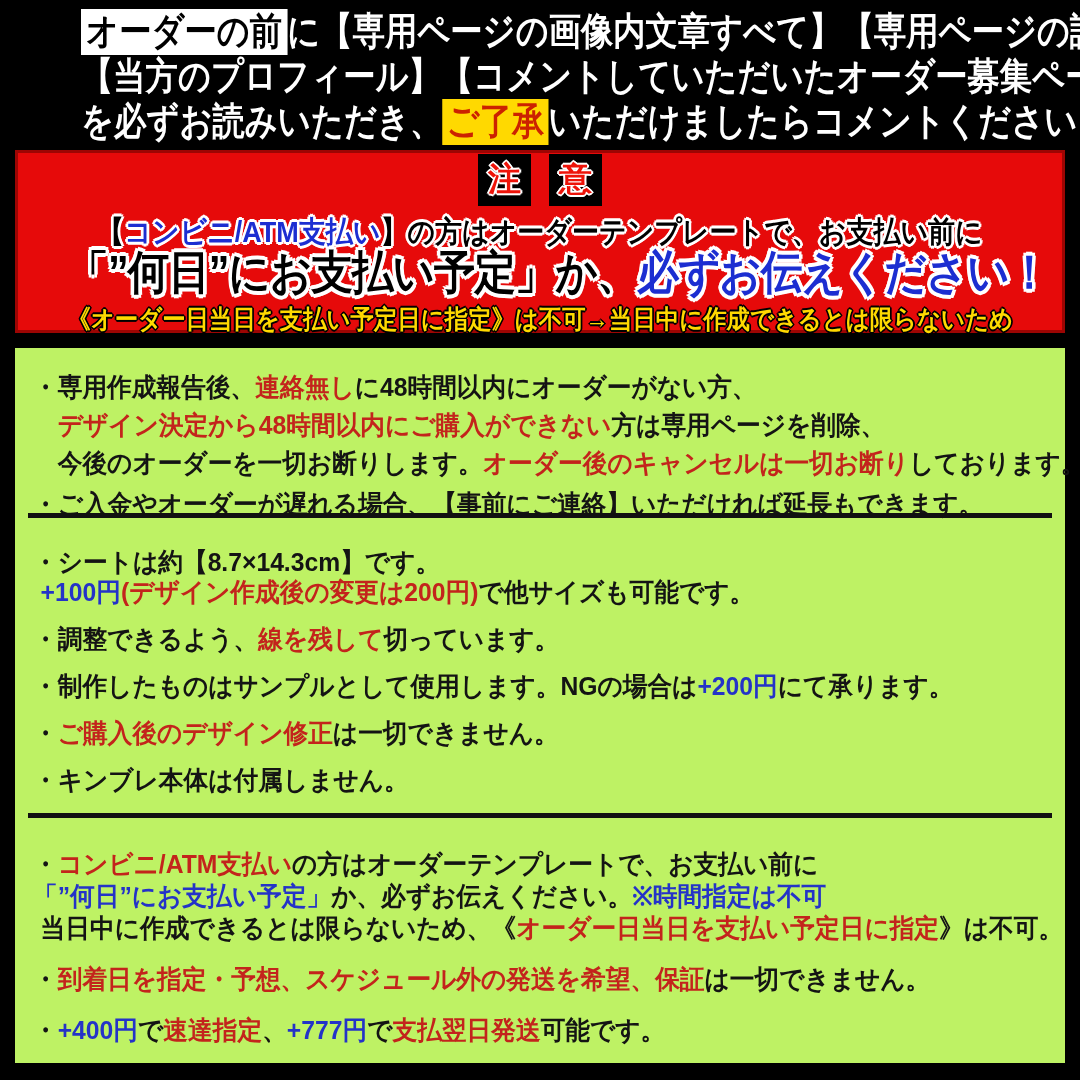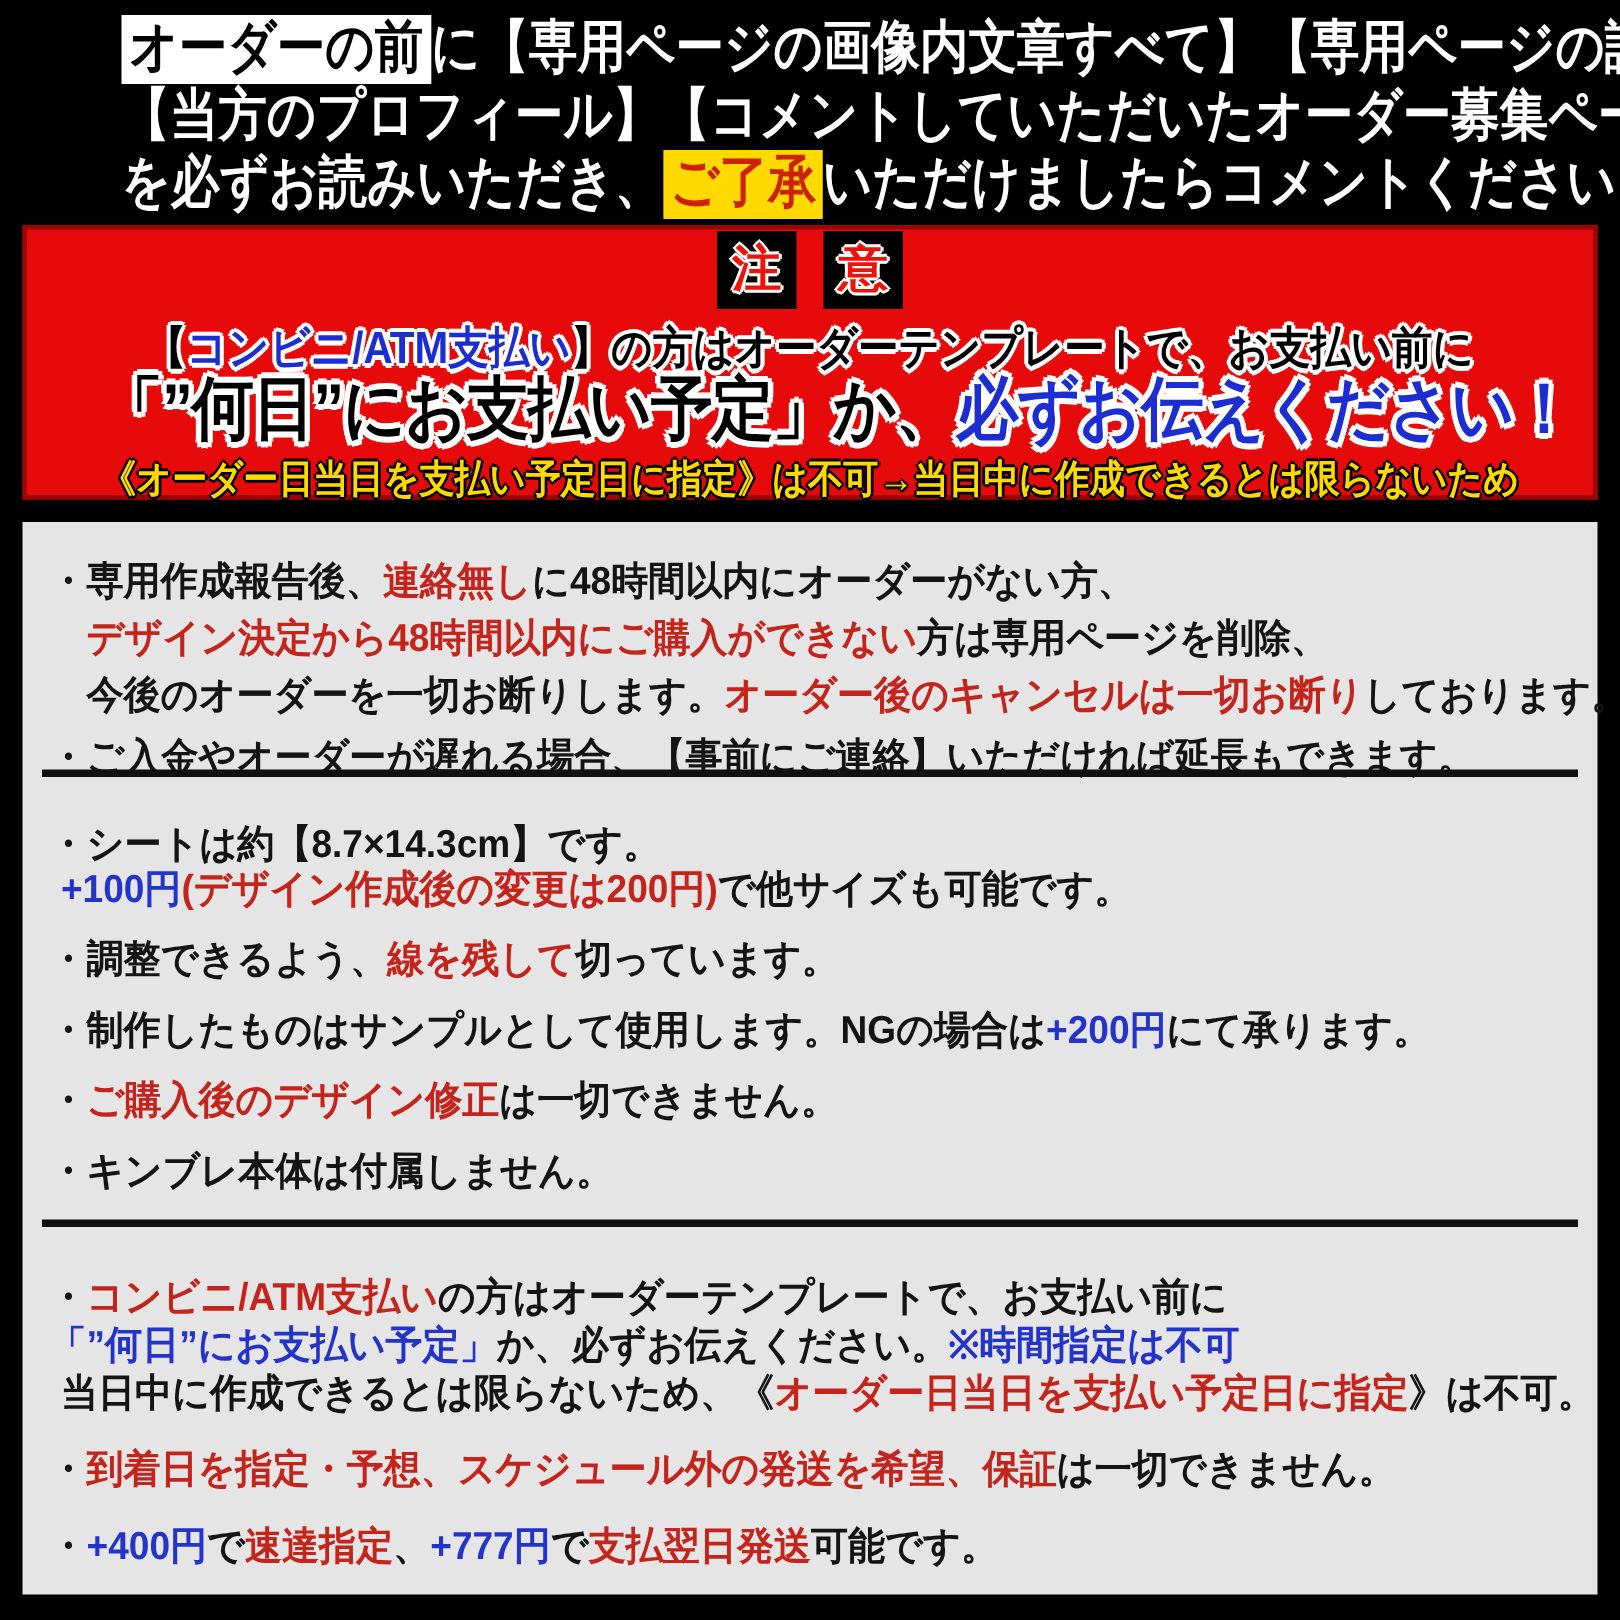--- a/index.html
+++ b/index.html
@@ -28,21 +28,21 @@
     text-shadow:3px 0 #fff,-3px 0 #fff,0 3px #fff,0 -3px #fff,2px 2px #fff,-2px 2px #fff,2px -2px #fff,-2px -2px #fff;}
   .nb-l2{top:92px;font-size:46px;font-weight:900;letter-spacing:-1px;
     text-shadow:4px 0 #fff,-4px 0 #fff,0 4px #fff,0 -4px #fff,3px 3px #fff,-3px 3px #fff,3px -3px #fff,-3px -3px #fff;}
   .nb-l3{top:152px;font-size:26px;
     text-shadow:2px 0 #000,-2px 0 #000,0 2px #000,0 -2px #000,1px 1px #000,-1px 1px #000,1px -1px #000,-1px -1px #000;}
   .seg-nb-black{color:#000;}
   .seg-nb-blue{color:#1c2ed1;}
   .seg-nb-yellow{color:#ffd900;}
 
   
-  .panel{position:absolute;left:15px;top:348px;width:1050px;height:715px;background:#e5e5e5;}
+  .panel{position:absolute;left:15px;top:348px;width:1050px;height:715px;background:#bef264;}
   .sep{position:absolute;left:13px;width:1024px;height:5px;background:#111;}
   .sep1{top:165px;} .sep2{top:465px;}
   .sec{position:absolute;left:0;width:1050px;}
   .sec1{top:0;padding:20px 0 0 18px;}
   .sec2{top:170px;padding:29px 0 0 18px;}
   .sec3{top:470px;padding:30px 0 0 18px;}
   .body-line{white-space:nowrap;transform:scaleX(0.95);transform-origin:left center;font-size:26px;}
   .sec1 .body-line{line-height:38px;}
   .sec2 .body-line{line-height:30px;}
   .sec3 .body-line{line-height:32px;}

